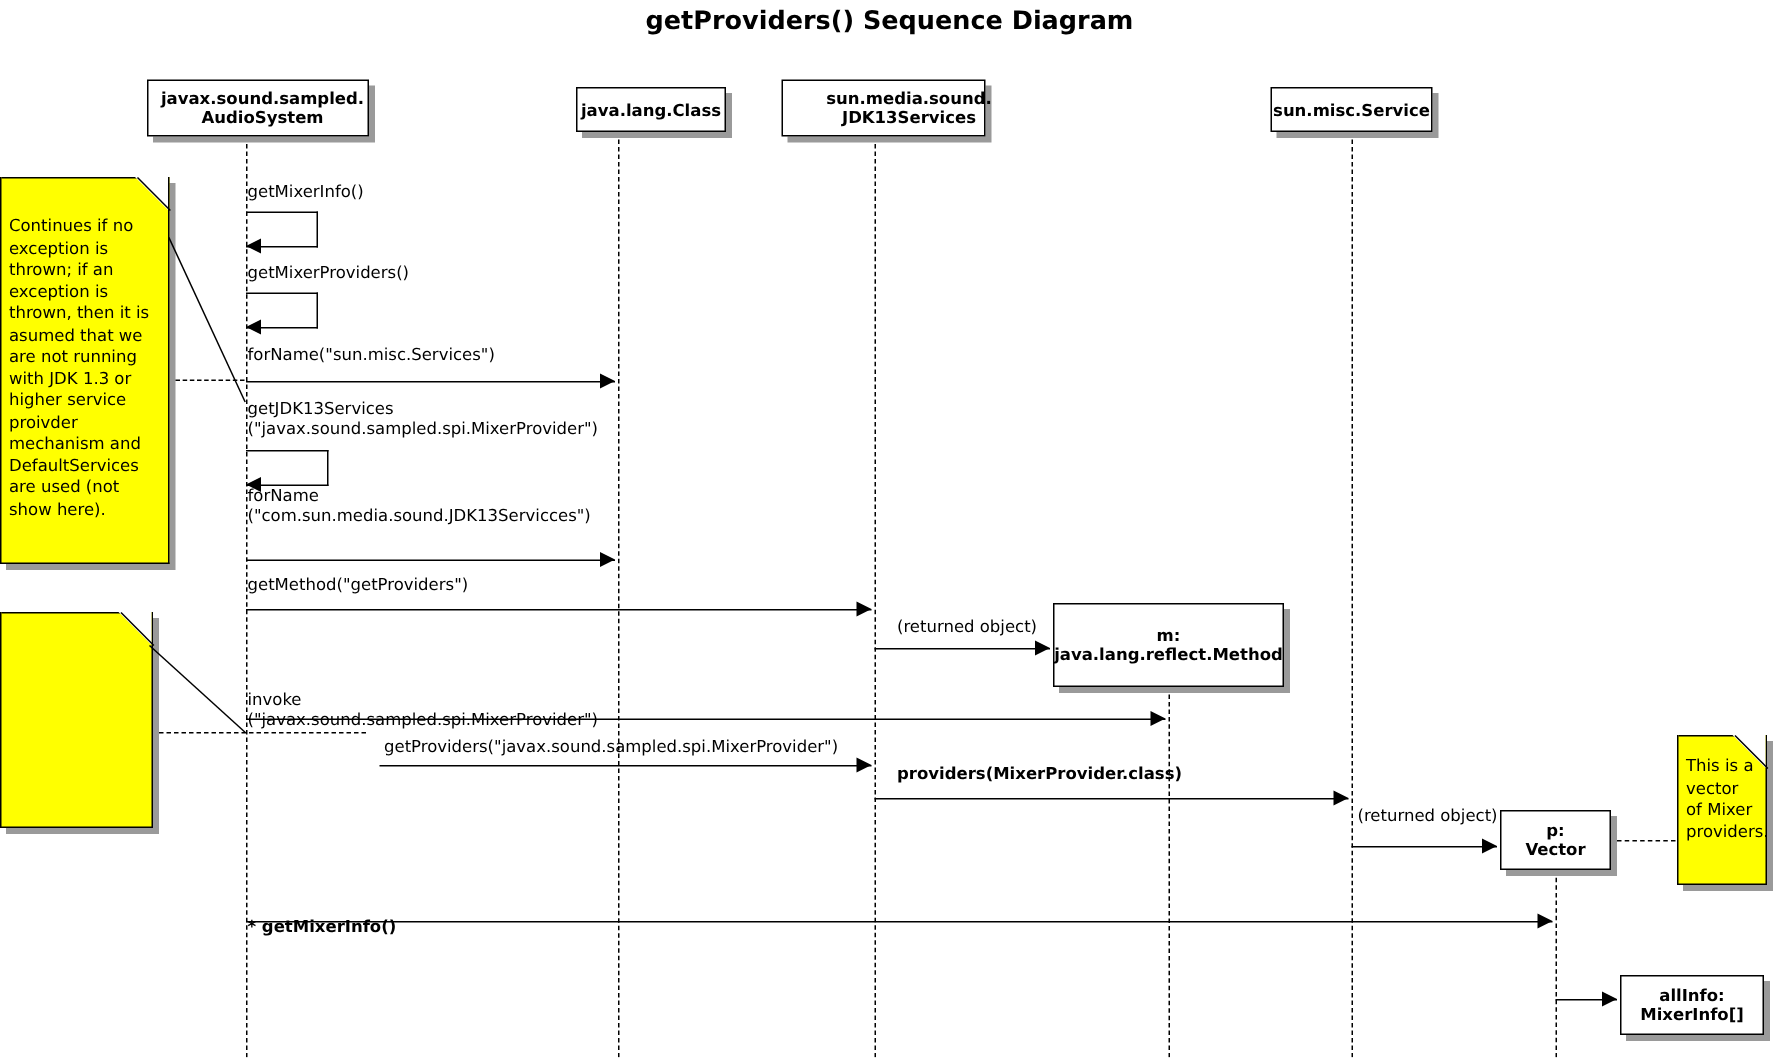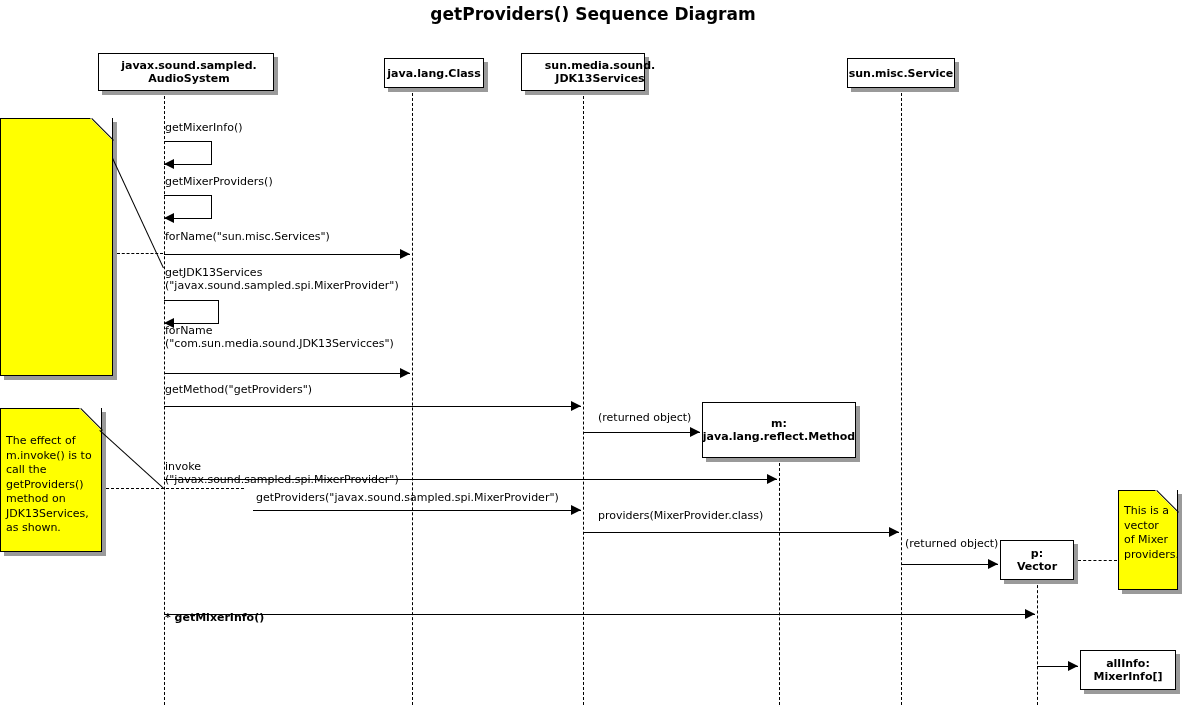--- a/index.html
+++ b/index.html
@@ -76,29 +76,29 @@
 </style>
 </head>
 <body>
 
 <div id="canvas">
 
   <div class="title">getProviders() Sequence Diagram</div>
 
   <div id="layer">
       <div class="lifeline" style="left: 164px; top: 91px; height: 614px;"></div>
-      <div class="lifebox" style="left: 98px; top: 53px; width: 176px; height: 38px; padding-left: 12px;">
+      <div class="lifebox" style="left: 98px; top: 53px; width: 148px; height: 38px; padding-left: 12px;">
         <div>javax.sound.sampled.<br>AudioSystem</div>
       </div>
       <div class="lifeline" style="left: 412px; top: 88px; height: 617px;"></div>
       <div class="lifebox" style="left: 384px; top: 58px; width: 100px; height: 30px;">
         <div>java.lang.Class</div>
       </div>
       <div class="lifeline" style="left: 583px; top: 91px; height: 614px;"></div>
-      <div class="lifebox" style="left: 521px; top: 53px; width: 124px; height: 38px; padding-left: 40px;">
+      <div class="lifebox" style="left: 521px; top: 53px; width: 136px; height: 38px; padding-left: 40px;">
         <div>sun.media.sound.<br>JDK13Services</div>
       </div>
       <div class="lifeline" style="left: 901px; top: 88px; height: 617px;"></div>
       <div class="lifebox" style="left: 847px; top: 58px; width: 108px; height: 30px;">
         <div>sun.misc.Service</div>
       </div>
       <div class="lifeline" style="left: 779px; top: 458px; height: 247px;"></div>
       <div class="objbox" style="left: 702px; top: 402px; width: 154px; height: 56px;">
         <div>m:<br>java.lang.reflect.Method</div>
       </div>
@@ -129,42 +129,42 @@
       <div class="arrowR" style="left: 571px; top: 401px;"></div>
       <div class="msglabel" style="left: 598px; top: 411px;">(returned object)</div>
       <div class="msgline" style="left: 583px; top: 432px; width: 117px;"></div>
       <div class="arrowR" style="left: 690px; top: 427px;"></div>
       <div class="msglabel" style="left: 165px; top: 436px; margin-top: 24px;">invoke<br>("javax.sound.sampled.spi.MixerProvider")</div>
       <div class="msgline" style="left: 164px; top: 479px; width: 613px;"></div>
       <div class="arrowR" style="left: 767px; top: 474px;"></div>
       <div class="msglabel" style="left: 256px; top: 491px;">getProviders("javax.sound.sampled.spi.MixerProvider")</div>
       <div class="msgline" style="left: 253px; top: 510px; width: 328px;"></div>
       <div class="arrowR" style="left: 571px; top: 505px;"></div>
-      <div class="msglabel" style="left: 598px; top: 509px;">providers(MixerProvider.class)</div>
+      <div class="msglabel" style="left: 598px; top: 509px; font-weight: bold;">providers(MixerProvider.class)</div>
       <div class="msgline" style="left: 583px; top: 532px; width: 316px;"></div>
       <div class="arrowR" style="left: 889px; top: 527px;"></div>
       <div class="msglabel" style="left: 905px; top: 537px;">(returned object)</div>
       <div class="msgline" style="left: 901px; top: 564px; width: 97px;"></div>
       <div class="arrowR" style="left: 988px; top: 559px;"></div>
       <div class="msglabel" style="left: 165px; top: 611px; font-weight: bold;">* getMixerInfo()</div>
       <div class="msgline" style="left: 164px; top: 614px; width: 871px;"></div>
       <div class="arrowR" style="left: 1025px; top: 609px;"></div>
       <div class="msgline" style="left: 1037px; top: 666px; width: 41px;"></div>
       <div class="arrowR" style="left: 1068px; top: 661px;"></div>
       <div class="note" style="left: 0px; top: 118px; width: 113px; height: 258px;">
         <div style="position: absolute; left: 0px; top: 0px; width: 91px; height: 1px; background: rgb(0, 0, 0);"></div>
         <div style="position: absolute; right: 0px; top: 0px; width: 0px; height: 0px; border-top: 22px solid rgb(255, 255, 255); border-left: 22px solid transparent;"></div>
         <div style="position: absolute; left: 91px; top: 0px; width: 31.119px; height: 1px; background: rgb(0, 0, 0); transform-origin: 0px 0px; transform: rotate(45deg);"></div>
+        <div class="notebody" style="padding-top: 26px;">Continues if no exception is thrown; if an exception is thrown, then it is asumed that we are not running with JDK 1.3 or higher service proivder mechanism and DefaultServices are used (not show here).</div>
       </div>
       <div class="dashconn" style="left: 117px; top: 253px; width: 46px;"></div>
       <div class="note" style="left: 0px; top: 408px; width: 102px; height: 144px;">
         <div style="position: absolute; left: 0px; top: 0px; width: 80px; height: 1px; background: rgb(0, 0, 0);"></div>
         <div style="position: absolute; right: 0px; top: 0px; width: 0px; height: 0px; border-top: 22px solid rgb(255, 255, 255); border-left: 22px solid transparent;"></div>
         <div style="position: absolute; left: 80px; top: 0px; width: 31.119px; height: 1px; background: rgb(0, 0, 0); transform-origin: 0px 0px; transform: rotate(45deg);"></div>
-        <div class="notebody" style="padding-top: 26px;">The effect of m.invoke() is to call the getProviders() method on JDK13Services, as shown.</div>
       </div>
       <div class="dashconn" style="left: 106px; top: 488px; width: 138px;"></div>
       <div class="note" style="left: 1118px; top: 490px; width: 60px; height: 100px;">
         <div style="position: absolute; left: 0px; top: 0px; width: 38px; height: 1px; background: rgb(0, 0, 0);"></div>
         <div style="position: absolute; right: 0px; top: 0px; width: 0px; height: 0px; border-top: 22px solid rgb(255, 255, 255); border-left: 22px solid transparent;"></div>
         <div style="position: absolute; left: 38px; top: 0px; width: 31.119px; height: 1px; background: rgb(0, 0, 0); transform-origin: 0px 0px; transform: rotate(45deg);"></div>
         <div class="notebody" style="padding-top: 14px;">This is a vector of Mixer providers.</div>
       </div>
       <div class="dashconn" style="left: 1078px; top: 560px; width: 39px;"></div>
       <div class="diagconn" style="left: 113px; top: 158px; width: 121.248px; transform: rotate(65.1258deg);"></div>

